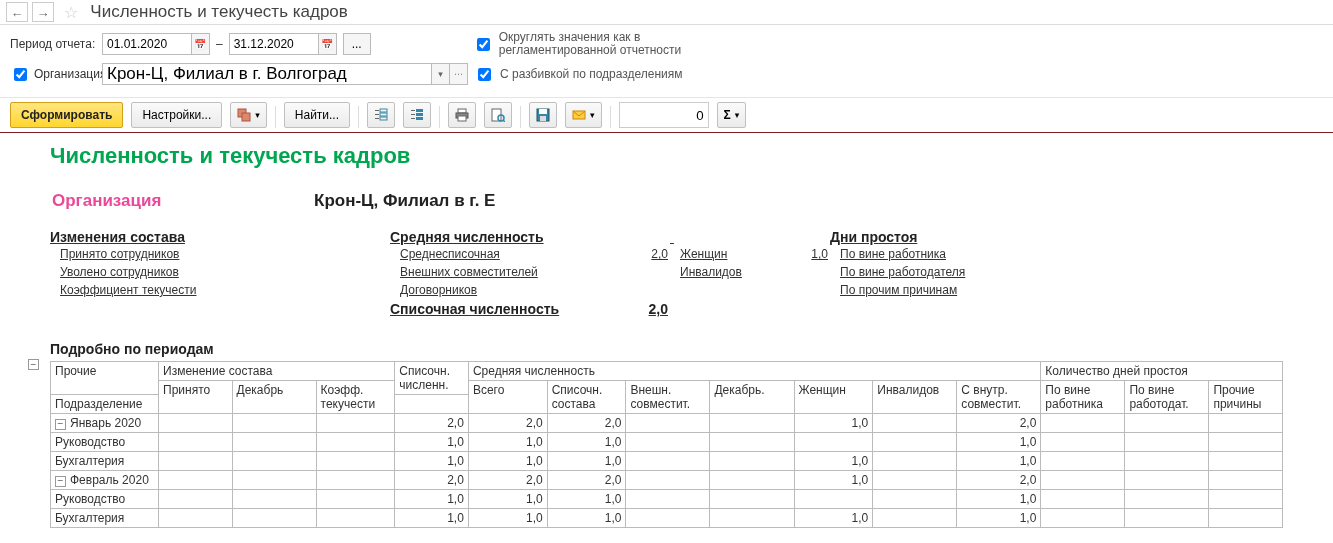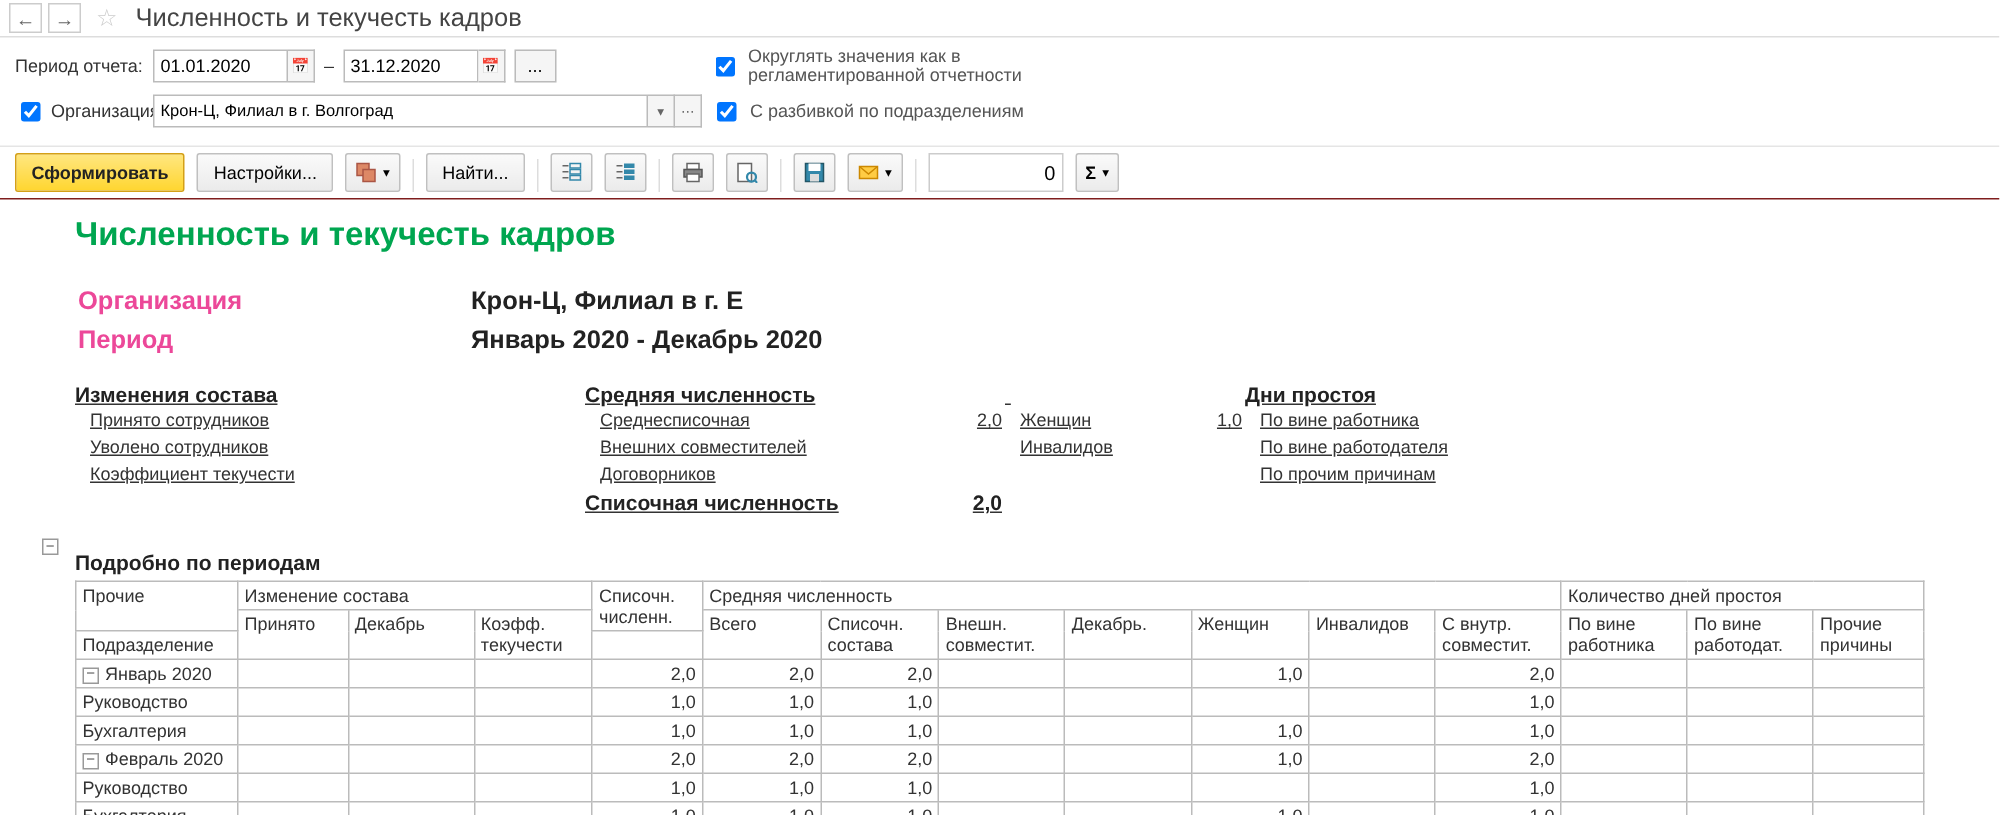--- a/index.html
+++ b/index.html
@@ -69,21 +69,21 @@
     font-size: 12px;
     cursor: pointer;
   }
   .chk { width: 13px; height: 13px; }
   .chk-label { font-size: 12px; color: #555; }
   .org-input {
     width: 330px;
     height: 22px;
     border: 1px solid #bbb;
     padding: 2px 4px;
-    font-size: 11px;
+    font-size: 17px;
   }
   .combo-btn {
     width: 18px; height: 22px;
     border: 1px solid #bbb;
     border-left: none;
     background: #f5f5f5;
     display: flex; align-items: center; justify-content: center;
     font-size: 9px; color: #666;
   }
   .toolbar {
@@ -311,24 +311,20 @@
     </div>
 
   <div class="report-title">Численность и текучесть кадров</div>
 
   <table class="meta-table">
     <tbody>
         <tr>
       <td class="meta-label">Организация</td>
       <td class="meta-value">Крон-Ц, Филиал в г. Е</td>
     </tr>
-    <tr>
-      <td class="meta-label">Период</td>
-      <td class="meta-value">Январь 2020 - Декабрь 2020</td>
-    </tr>
   </tbody>
     </table>
 
   <div class="summary-block">
     <div class="summary-col a">
       <div class="summary-heading">Изменения состава</div>
       <div class="summary-row">
           <span class="summary-row-label">Принято сотрудников</span>
         </div>
       <div class="summary-row">

